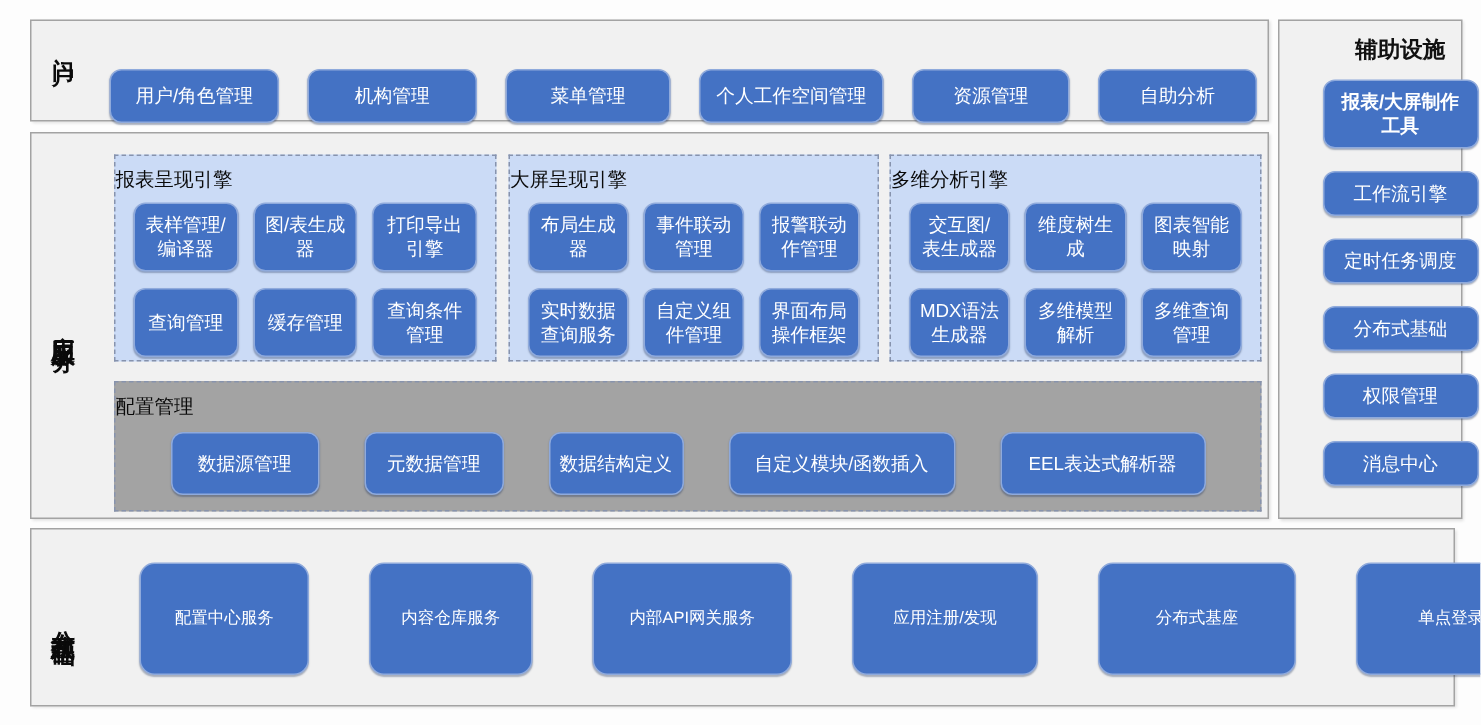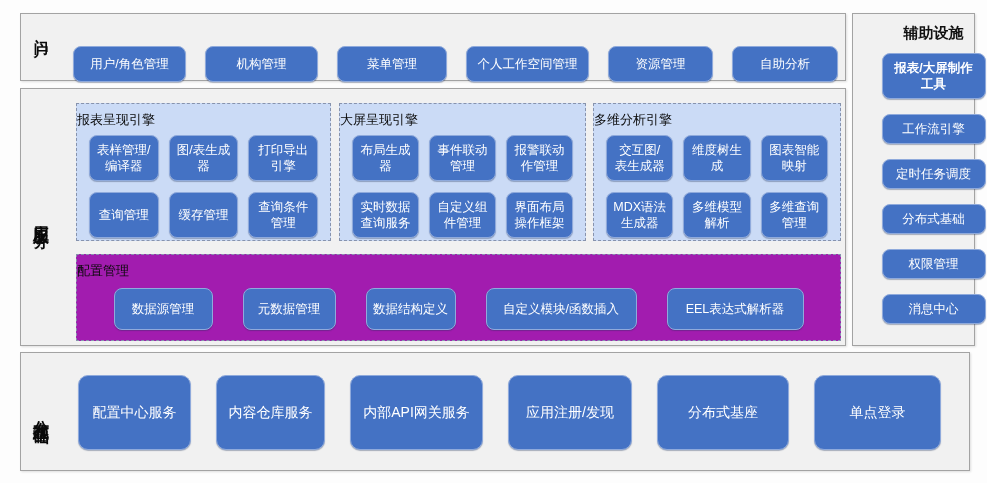--- a/index.html
+++ b/index.html
@@ -22,33 +22,33 @@
   .portal-row .btn{height:36px;}
 
   
   .engine{position:absolute;background:#cbdbf6;border:1px dashed #8793ad;box-sizing:border-box;height:138px;}
   .engine-title{font-size:13px;padding:7px 0 5px;color:#0a0a0a;}
   .engine-grid{display:grid;grid-template-columns:1fr 1fr 1fr;gap:11px 10px;padding:1px 12px 10px;}
   .engine-grid .btn{height:46px;}
 
   
   .config{position:absolute;left:55px;top:165px;width:765px;height:87px;
-          background:#a21caf;border:1px dashed #8793ad;box-sizing:border-box;}
+          background:#a3a3a3;border:1px dashed #8793ad;box-sizing:border-box;}
   .config-row{display:flex;justify-content:center;align-items:center;gap:30px;margin-top:3px;}
   .config-row .btn{height:42px;}
 
   
   .sidebar-title{text-align:center;font-weight:bold;font-size:15px;padding-top:10px;}
   .sidebar-col{display:flex;flex-direction:column;align-items:center;gap:15px;margin-top:10px;}
   .sidebar-col .btn{width:104px;height:30px;}
   .sidebar-col .btn.tall{height:46px;font-weight:bold;}
 
   
   .bottom-row{position:absolute;left:57px;top:22px;display:flex;gap:25px;align-items:center;}
-  .bottom-row .btn{height:75px;border-radius:10px;font-size:14px;}
+  .bottom-row .btn{height:75px;border-radius:10px;font-size:11px;margin-left:15px;}
 </style>
 </head>
 <body>
 
 <div id="stage">
 
   <div class="panel" style="left:20px;top:13px;width:826px;height:68px;">
     <div class="v-label" style="left:13px;top:12px;font-size:15px;">门户</div>
     <div class="portal-row">
       <div class="btn" style="width:113px">用户/角色管理</div>

